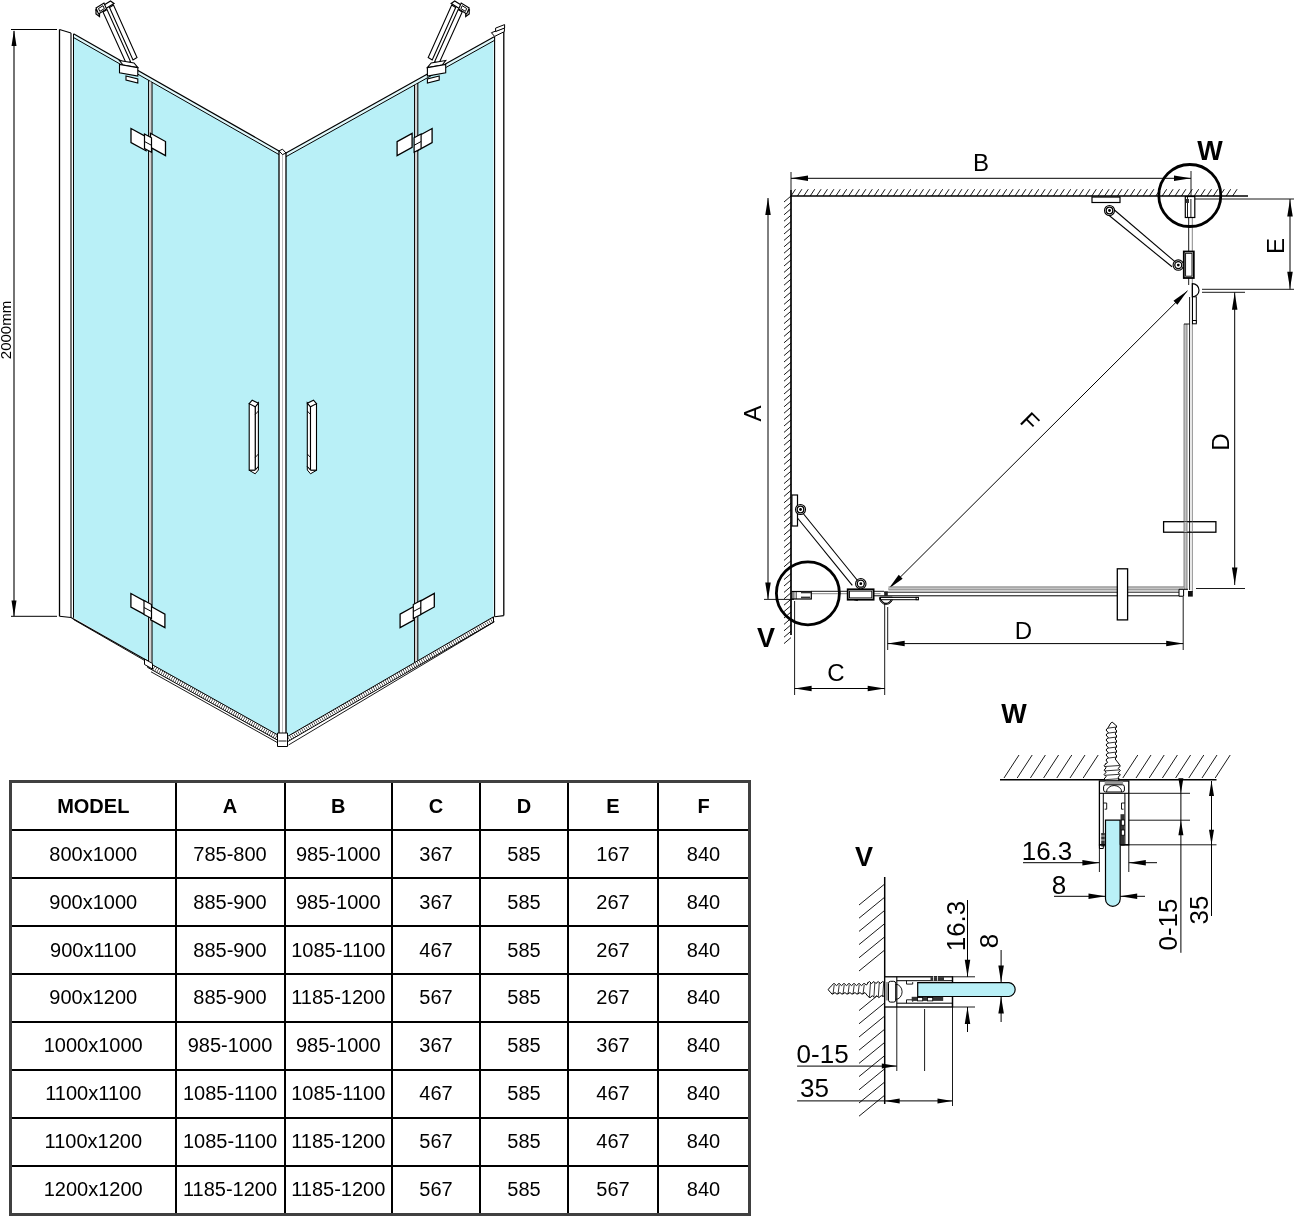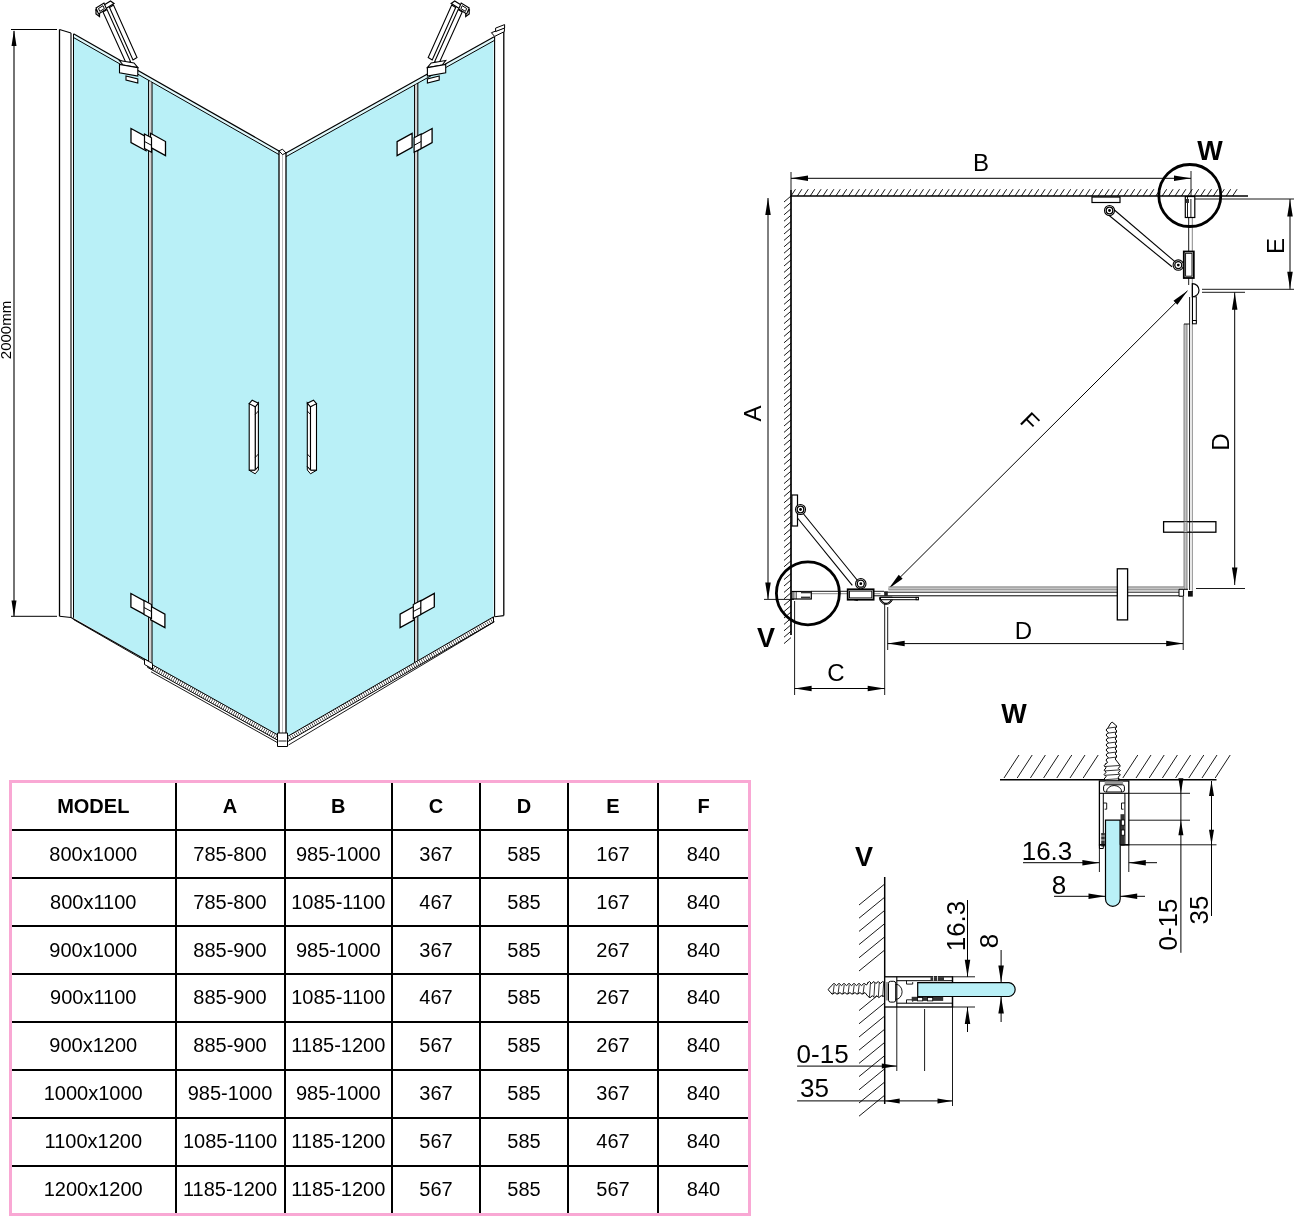--- a/index.html
+++ b/index.html
@@ -1,17 +1,17 @@
 <!DOCTYPE html>
 <html><head><meta charset="utf-8"><style>
 html,body{margin:0;padding:0;background:#fff;width:1294px;height:1222px;overflow:hidden;}
 #cv{position:absolute;left:0;top:0;width:1294px;height:1222px;}
 table{position:absolute;left:9px;top:780px;border-collapse:collapse;table-layout:fixed;
  width:738px;height:436px;font-family:"Liberation Sans",sans-serif;font-size:20px;color:#000;
- border:3px solid #f9a8d4;}
+ border:3px solid #404040;}
 th,td{border:2px solid #000;text-align:center;padding:0;overflow:hidden;white-space:nowrap;}
 th{font-size:20px;}
 </style></head>
 <body>
 <svg id="cv" viewBox="0 0 1294 1222">
 <defs>
 <pattern id="railL" width="2.3" height="2.3" patternUnits="userSpaceOnUse" patternTransform="rotate(30)">
 <rect width="2.3" height="2.3" fill="#fff"></rect>
         <line x1="0" y1="0" x2="0" y2="2.3" stroke="#111" stroke-width="1.2"></line>
 </pattern>
@@ -527,29 +527,20 @@
 <tr>
         <td>800x1000</td>
         <td>785-800</td>
         <td>985-1000</td>
         <td>367</td>
         <td>585</td>
         <td>167</td>
         <td>840</td>
       </tr>
 <tr>
-        <td>800x1100</td>
-        <td>785-800</td>
-        <td>1085-1100</td>
-        <td>467</td>
-        <td>585</td>
-        <td>167</td>
-        <td>840</td>
-      </tr>
-<tr>
         <td>900x1000</td>
         <td>885-900</td>
         <td>985-1000</td>
         <td>367</td>
         <td>585</td>
         <td>267</td>
         <td>840</td>
       </tr>
 <tr>
         <td>900x1100</td>
@@ -572,20 +563,29 @@
 <tr>
         <td>1000x1000</td>
         <td>985-1000</td>
         <td>985-1000</td>
         <td>367</td>
         <td>585</td>
         <td>367</td>
         <td>840</td>
       </tr>
 <tr>
+        <td>1100x1100</td>
+        <td>1085-1100</td>
+        <td>1085-1100</td>
+        <td>467</td>
+        <td>585</td>
+        <td>467</td>
+        <td>840</td>
+      </tr>
+<tr>
         <td>1100x1200</td>
         <td>1085-1100</td>
         <td>1185-1200</td>
         <td>567</td>
         <td>585</td>
         <td>467</td>
         <td>840</td>
       </tr>
 <tr>
         <td>1200x1200</td>

